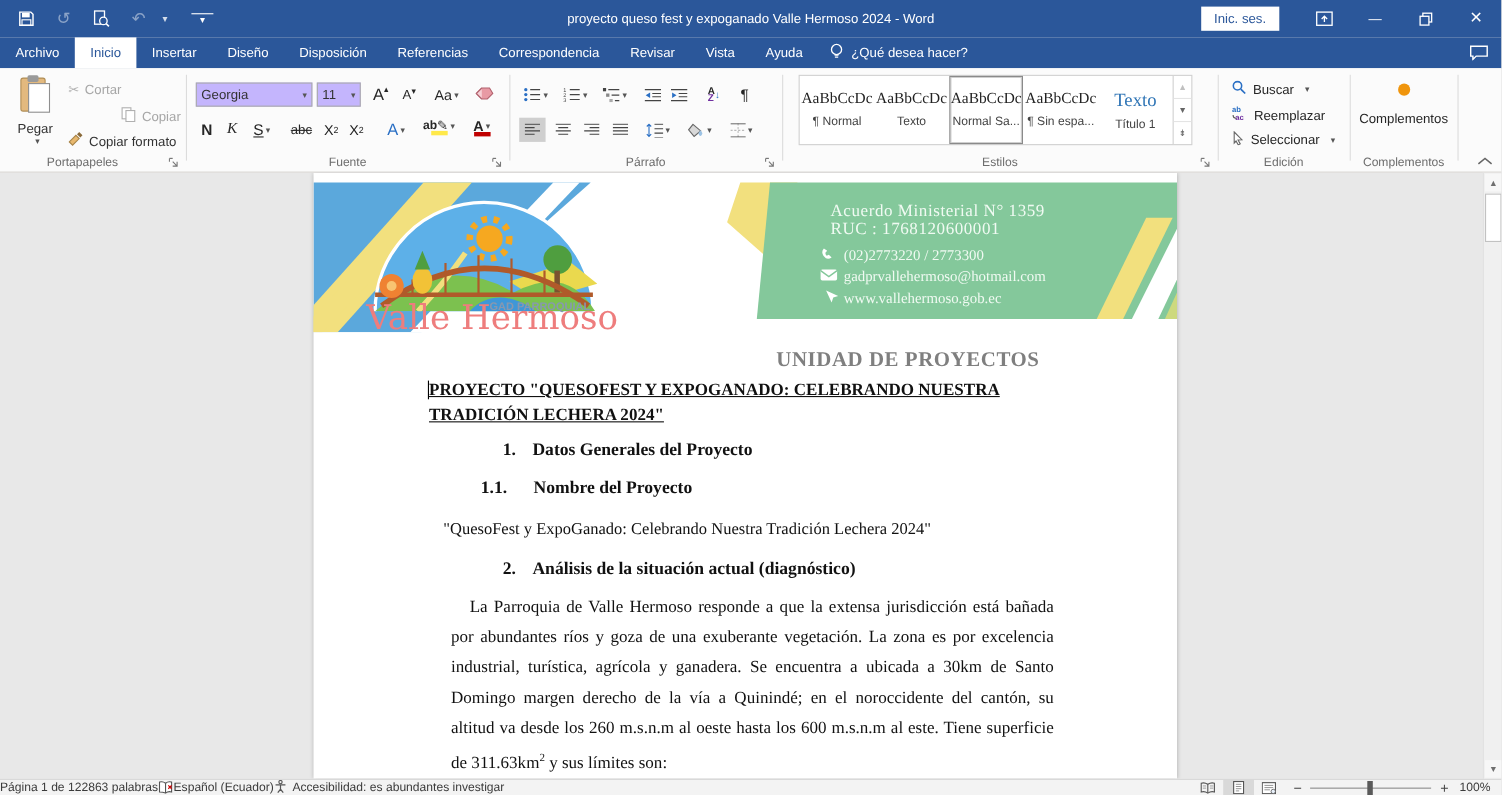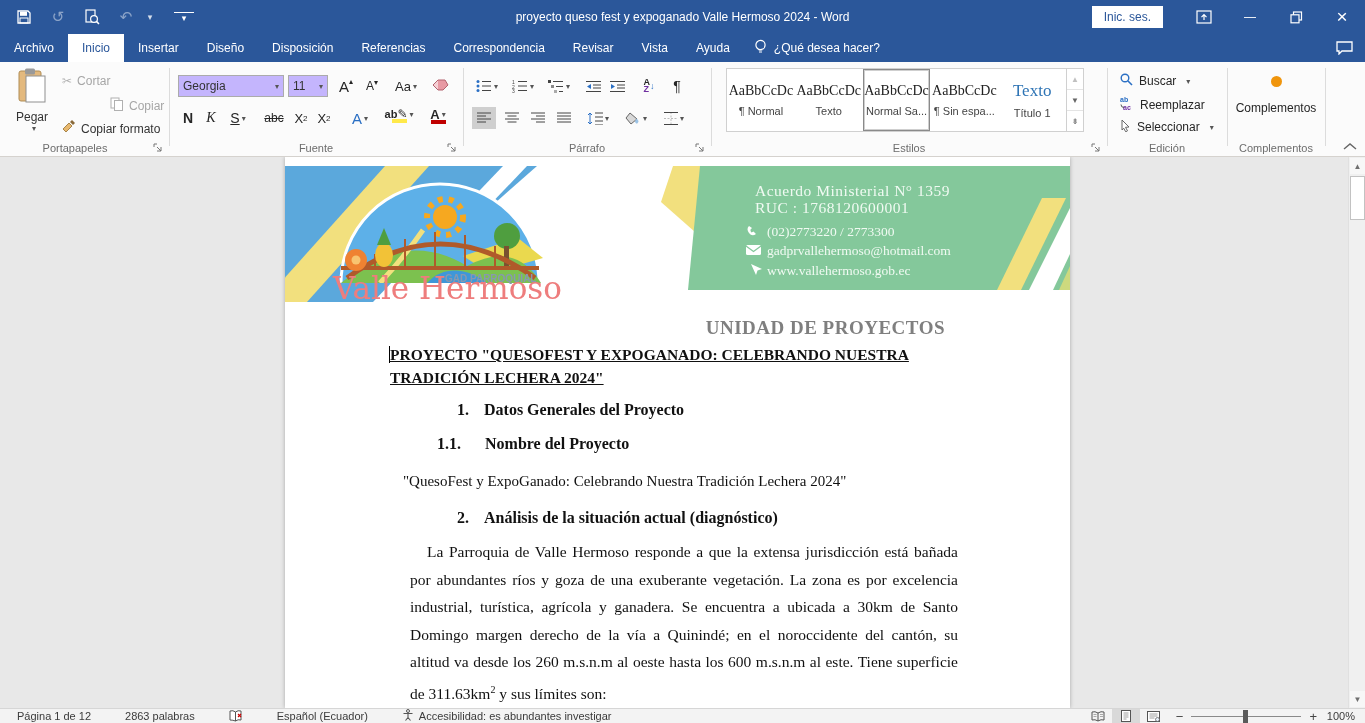--- a/index.html
+++ b/index.html
@@ -74,21 +74,21 @@
   .sq { text-decoration-style:wavy; text-decoration-color:#e03c31; text-underline-offset:3px; }
   sup.km { font-size:10px; }
 
   
   .vscroll { position:absolute; right:0; top:157px; width:17px; height:551px; background:#f0f0f0; border-left:1px solid #e0e0e0; }
   .sbtn { position:absolute; left:1px; width:15px; height:16px; background:#f7f7f7; color:#6f6f6f; font-size:8px; display:flex; align-items:center; justify-content:center; cursor:pointer; }
   .sthumb { position:absolute; left:1px; top:19px; width:15px; height:44px; background:#fff; border:1px solid #c2c2c2; cursor:grab; }
 
   
   .statusbar { position:absolute; left:0; top:708px; width:1365px; height:15px; background:#f3f3f3; border-top:1px solid #d6d6d6; display:flex; align-items:center; font-size:11px; color:#3b3b3b; }
-  .sitem { display:flex; align-items:center; gap:5px; padding:0 17px; cursor:pointer; white-space:nowrap; }
+  .sitem { display:flex; align-items:center; gap:5px; padding:0 0; cursor:pointer; white-space:nowrap; }
   .sright { margin-left:auto; display:flex; align-items:center; }
   .viewbtn { width:28px; height:15px; display:flex; align-items:center; justify-content:center; cursor:pointer; }
   .viewbtn.sel { background:#d9d9d9; }
   .zoomslider { display:flex; align-items:center; gap:8px; margin:0 8px; }
   .ztrack { position:relative; width:110px; height:1px; background:#8a8a8a; }
   .zthumb { position:absolute; left:52px; top:-6px; width:5px; height:13px; background:#5a5a5a; cursor:grab; }
   .zpm { font-size:13px; color:#444; cursor:pointer; }
   .zoomval { width:40px; text-align:right; padding-right:10px; }
 </style>
 </head>

